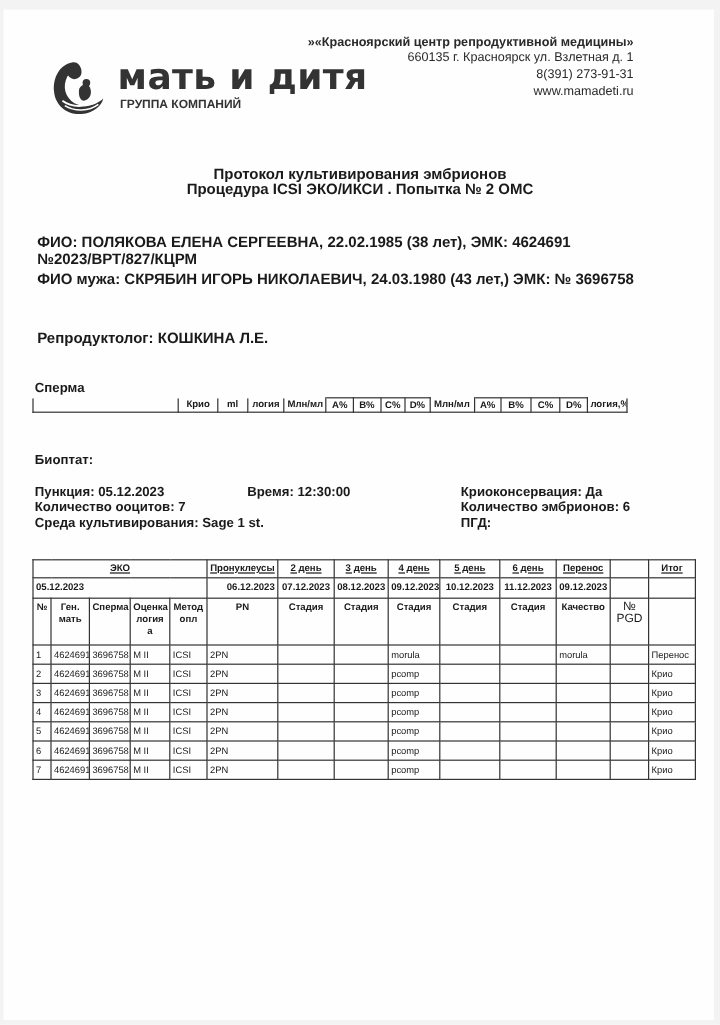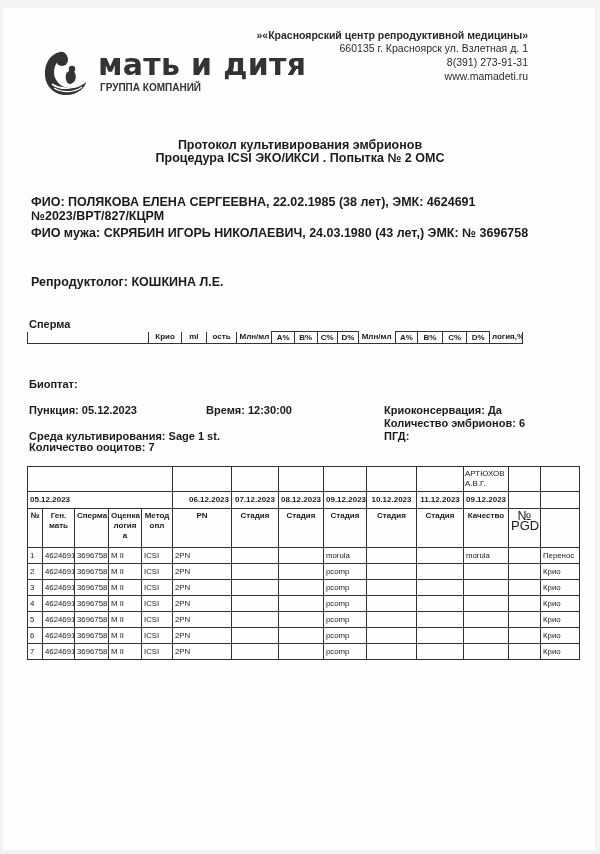--- a/index.html
+++ b/index.html
@@ -101,40 +101,40 @@
       <col style="width:24px">
       <col style="width:24px">
       <col style="width:22px">
     <col style="width:32px">
   </colgroup>
   <tbody>
   <tr class="rh">
     <td class="nb-t"></td>
     <td class="hd nb-t">Крио</td>
     <td class="hd nb-t">ml</td>
-    <td class="hd nb-t">ость</td>
+    <td class="hd nb-t">логия</td>
     <td class="hd nb-t">Млн/мл</td>
     <td class="hd">A%</td>
     <td class="hd">B%</td>
     <td class="hd">C%</td>
     <td class="hd">D%</td>
     <td class="hd nb-t">Млн/мл</td>
     <td class="hd">A%</td>
     <td class="hd">B%</td>
     <td class="hd">C%</td>
     <td class="hd">D%</td>
     <td class="hd nb-t">логия,%</td>
   </tr>
 </tbody>
   </table>
 
 <div class="abs section-label biopsy-label">Биоптат:</div>
 <div class="abs info" style="left:29px; top:404px;">Пункция:  05.12.2023</div>
 <div class="abs info" style="left:206px; top:404px;">Время: 12:30:00</div>
-<div class="abs info" style="left:29px; top:441px;">Количество ооцитов: 7</div>
+<div class="abs info" style="left:29px; top:417px;">Количество ооцитов: 7</div>
 <div class="abs info" style="left:29px; top:430px;">Среда культивирования: Sage 1 st.</div>
 <div class="abs info" style="left:384px; top:404px;text-align:right;">Криоконсервация: Да</div>
 <div class="abs info" style="left:384px; top:417px;">Количество эмбрионов: 6</div>
 <div class="abs info" style="left:384px; top:430px;">ПГД:</div>
 
 <table class="embryo-table">
   <colgroup>
     <col style="width:15px">
       <col style="width:32px">
       <col style="width:34px">
@@ -144,34 +144,31 @@
       <col style="width:47px">
       <col style="width:45px">
       <col style="width:43px">
       <col style="width:50px">
     <col style="width:47px">
       <col style="width:45px">
       <col style="width:32px">
       <col style="width:39px">
   </colgroup>
   <tbody>
-  <tr class="r-blank">
-    <td colspan="5"></td>
-    <td></td>
-    <td></td>
-    <td></td>
-    <td></td>
-    <td></td>
-    <td></td>
-    <td class="wrap" style="padding:0 1px;">
-      <div>АРТЮХОВ</div>
-      <div>А.В.Г.</div>
-    </td>
-    <td></td>
-    <td></td>
+      <tr>
+    <td class="hd ul" colspan="5">ЭКО</td>
+    <td class="hd ul">Пронуклеусы</td>
+    <td class="hd ul">2 день</td>
+    <td class="hd ul">3 день</td>
+    <td class="hd ul">4 день</td>
+    <td class="hd ul">5 день</td>
+    <td class="hd ul">6 день</td>
+    <td class="hd ul">Перенос</td>
+    <td class="hd"></td>
+    <td class="hd ul">Итог</td>
   </tr>
   <tr class="r-dates">
     <td colspan="5" class="hd" style="text-align:left">05.12.2023</td>
     <td class="hd" style="text-align:right">06.12.2023</td>
     <td class="hd">07.12.2023</td>
     <td class="hd">08.12.2023</td>
     <td class="hd">09.12.2023</td>
     <td class="hd">10.12.2023</td>
     <td class="hd">11.12.2023</td>
     <td class="hd">09.12.2023</td>
@@ -184,21 +181,21 @@
     <td class="hd wrap">Сперма</td>
     <td class="hd wrap">Оценка логия а</td>
     <td class="hd wrap">Метод опл</td>
     <td class="hd">PN</td>
     <td class="hd">Стадия</td>
     <td class="hd">Стадия</td>
     <td class="hd">Стадия</td>
     <td class="hd">Стадия</td>
     <td class="hd">Стадия</td>
     <td class="hd">Качество</td>
-    <td class="hd wrap" style="font-weight:normal; font-size:13px;">№ PGD</td>
+    <td class="hd wrap" style="font-weight:normal; font-size:10px;">№ PGD</td>
     <td class="hd"></td>
   </tr>
   </tbody>
     <tbody id="embryo-rows">
       <tr class="r-data">
     <td>1</td>
     <td>4624691</td>
     <td>3696758</td>
     <td>M II</td>
     <td>ICSI</td>

